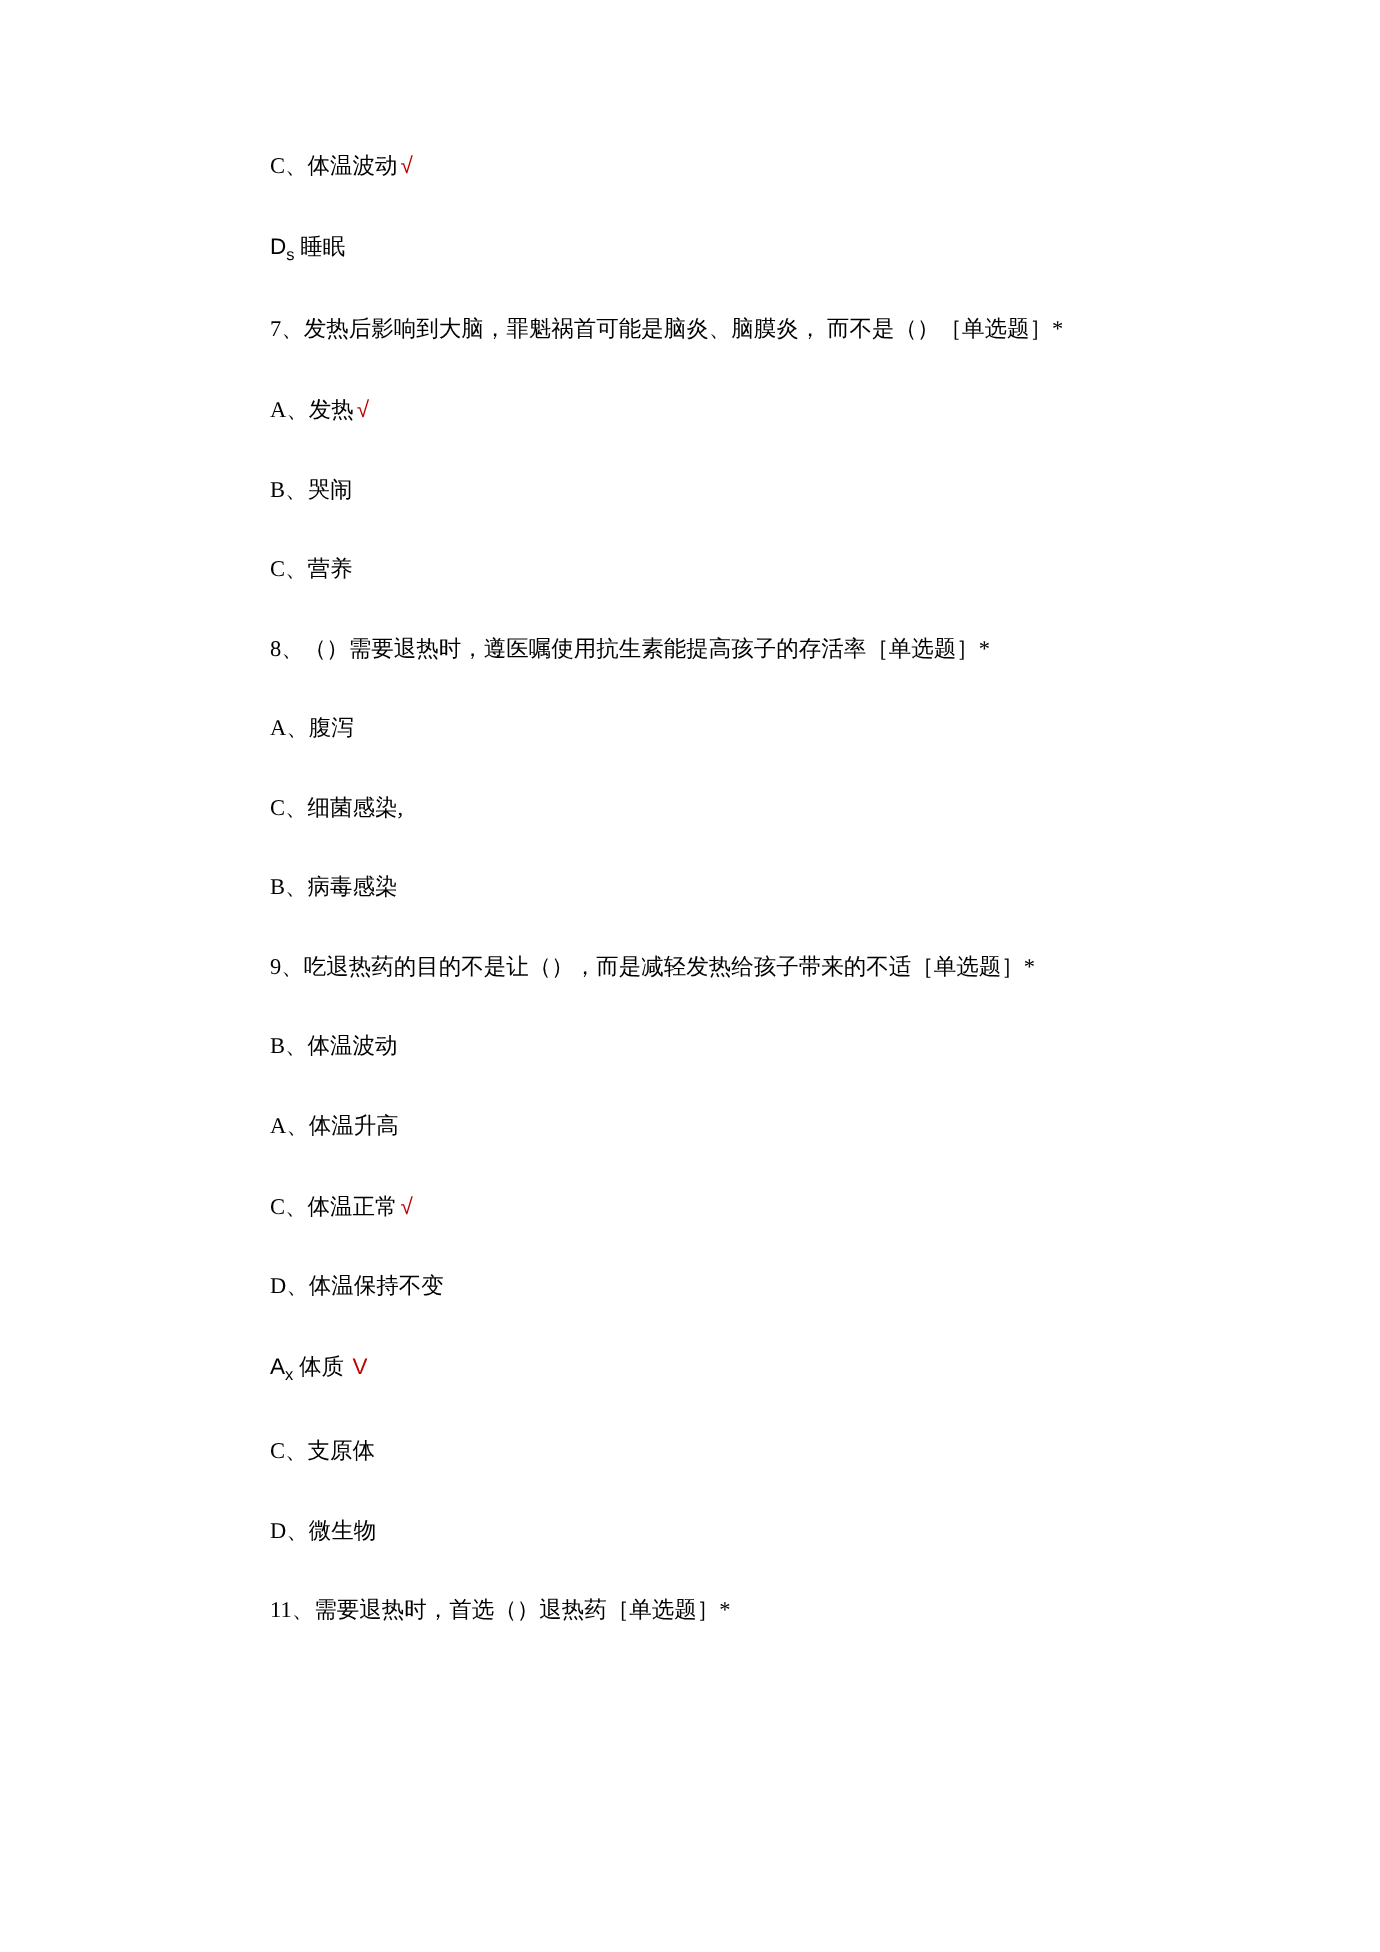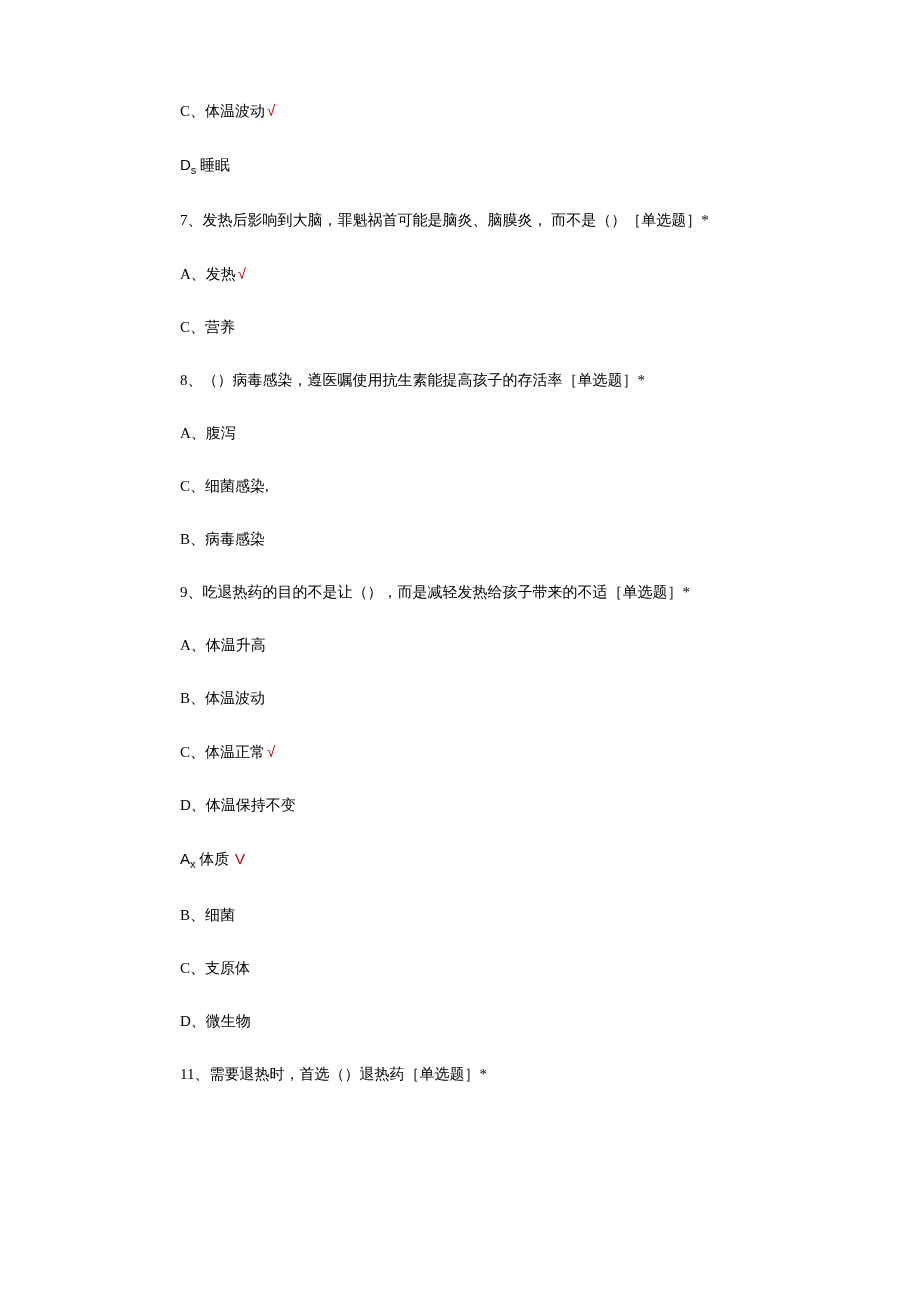--- a/index.html
+++ b/index.html
@@ -48,71 +48,71 @@
   </div>
 
   <div class="line">
     <span>7、</span><span>发热后影响到大脑，罪魁祸首可能是脑炎、脑膜炎， 而不是（）［单选题］*</span>
   </div>
 
   <div class="line">
     <span>A、</span><span>发热</span><span class="correct-mark">√</span>
   </div>
 
+  <div class="line">
+    <span>B、</span><span>哭闹</span>
+  </div>
 
   <div class="line">
     <span>C、</span><span>营养</span>
   </div>
 
 
   <div class="line">
-    <span>8、</span><span>（）病毒感染，遵医嘱使用抗生素能提高孩子的存活率［单选题］*</span>
+    <span>8、</span><span>（）需要退热时，遵医嘱使用抗生素能提高孩子的存活率［单选题］*</span>
   </div>
 
   <div class="line">
     <span>A、</span><span>腹泻</span>
   </div>
 
   <div class="line">
     <span>C、</span><span>细菌感染,</span>
   </div>
 
   <div class="line">
     <span>B、</span><span>病毒感染</span>
   </div>
 
 
   <div class="line">
     <span>9、</span><span>吃退热药的目的不是让（），而是减轻发热给孩子带来的不适［单选题］*</span>
   </div>
 
   <div class="line">
-    <span>A、</span><span>体温升高</span>
+    <span>B、</span><span>体温波动</span>
   </div>
 
   <div class="line">
-    <span>B、</span><span>体温波动</span>
+    <span>A、</span><span>体温升高</span>
   </div>
 
   <div class="line">
     <span>C、</span><span>体温正常</span><span class="correct-mark">√</span>
   </div>
 
   <div class="line">
     <span>D、</span><span>体温保持不变</span>
   </div>
 
 
   <div class="line">
     <span class="arial">A</span><span class="sub arial">x</span> <span>体质</span> <span class="correct-mark">V</span>
   </div>
 
-  <div class="line">
-    <span>B、</span><span>细菌</span>
-  </div>
 
   <div class="line">
     <span>C、</span><span>支原体</span>
   </div>
 
   <div class="line">
     <span>D、</span><span>微生物</span>
   </div>
 
   <div class="line">

